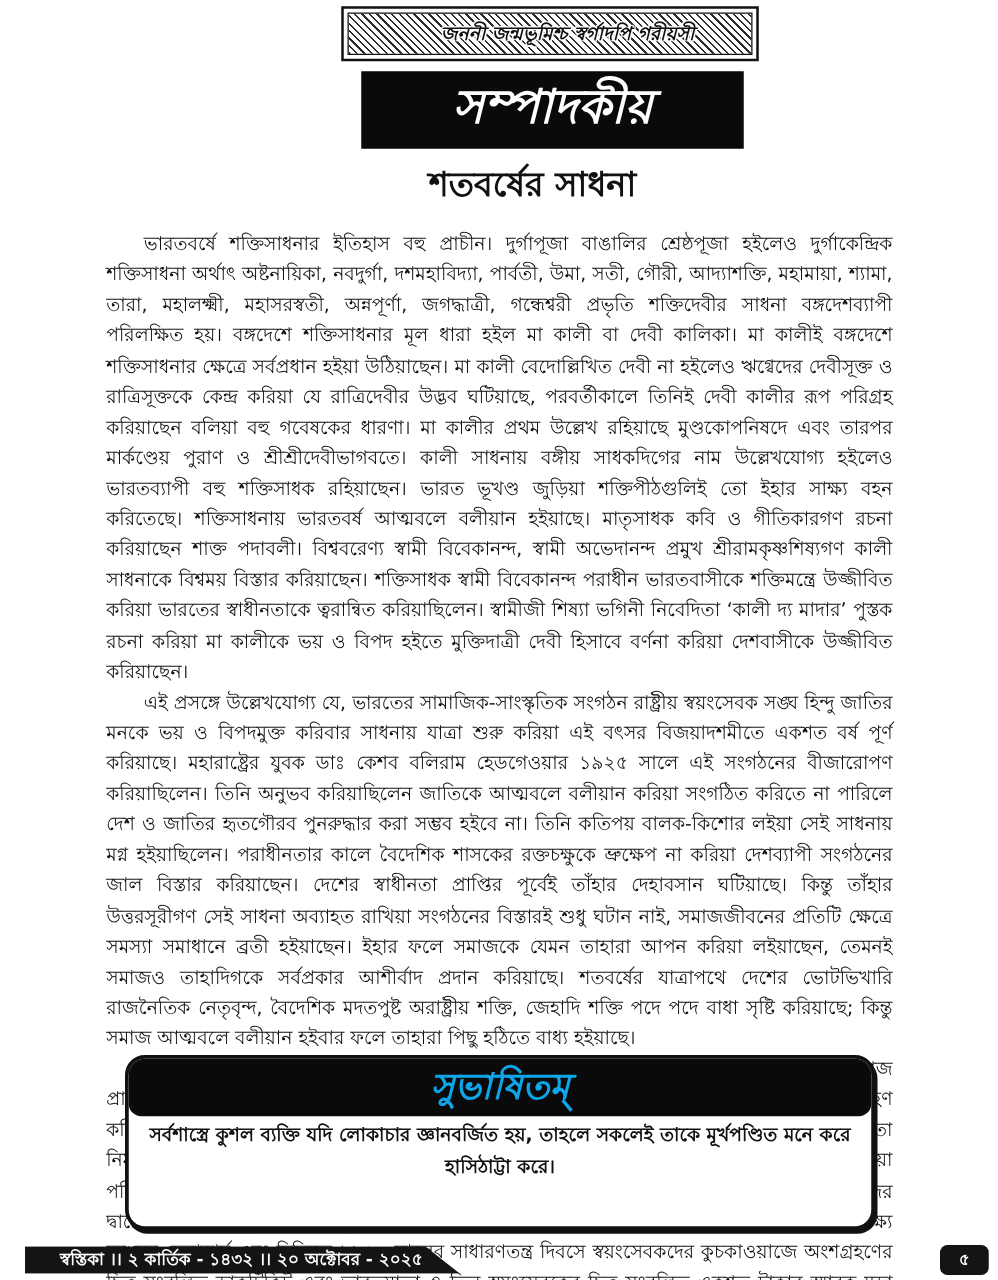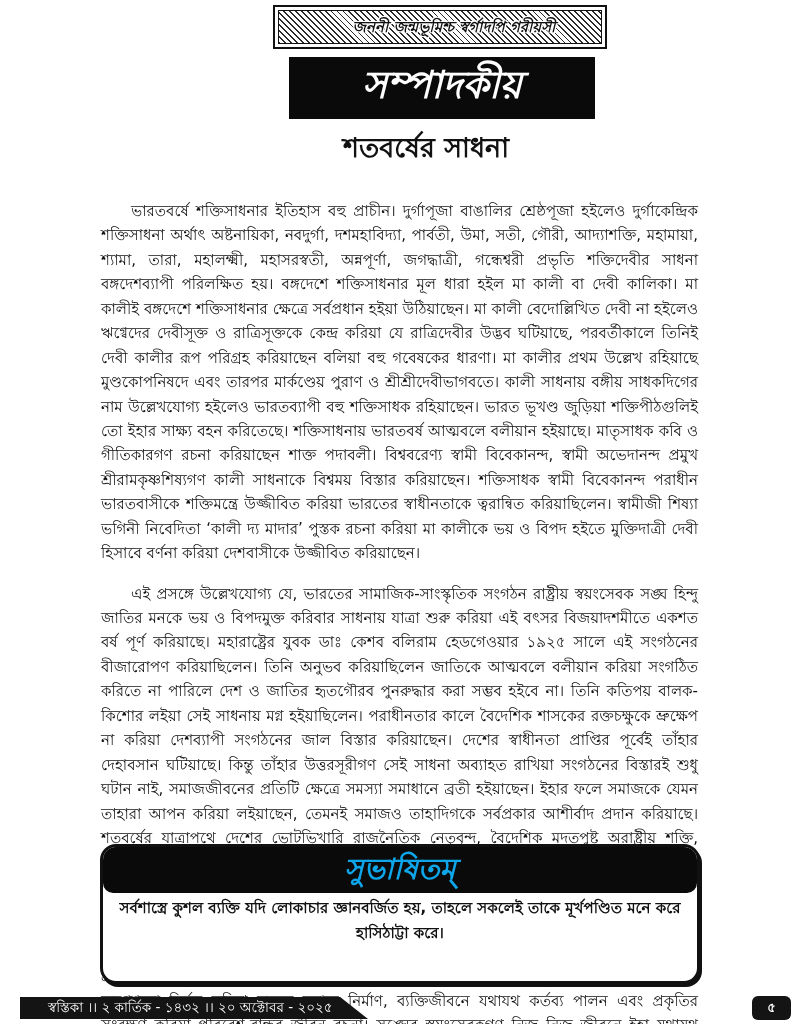--- a/index.html
+++ b/index.html
@@ -43,21 +43,21 @@
   .article-title {
     position:absolute; top:127px; left:0; width:100%;
     text-align:center; font-size:27px; font-weight:bold; margin:0;padding-left:27px;
   }
 
   
   .body-text {
     position:absolute; top:183px; left:85px; width:629px;
     font-size:15px; line-height:1.63; text-align:justify;
   }
-  .body-text p { margin:16px; text-indent:30px; }
+  .body-text p { margin:0; text-indent:30px; }
 
   
   .subhashitam {
     position:absolute; left:100px; top:844px; width:600px; height:140px;
     border:3px solid #111; border-radius:16px; box-sizing:border-box;
     overflow:hidden; background:#fff;
     box-shadow:2px 3px 0 #111;
   }
   .sub-header {
     background:#0a0a0a; height:46px;
@@ -73,21 +73,21 @@
   .translation { text-align:center; font-weight:bold; font-size:15px; margin-top:3px; }
 
   
   .footer-bar {
     position:absolute; left:20px; top:997px; width:348px; height:22px;
     background:#141414;
     clip-path:polygon(0 0,92% 0,100% 100%,0 100%);
     display:flex; align-items:center; justify-content:flex-start;
   }
   .footer-text {
-    color:#fff; font-size:13.5px; font-weight:normal; padding-left:28px; white-space:nowrap;
+    color:#fff; font-size:13.5px; font-weight:bold; padding-left:28px; white-space:nowrap;
   }
   .page-num {
     position:absolute; left:752px; top:996px; width:39px; height:24px;
     background:#141414; border-radius:6px; color:#fff;
     display:flex; align-items:center; justify-content:center;
     font-size:13px; font-weight:bold;
   }
 </style>
 </head>
 <body>

